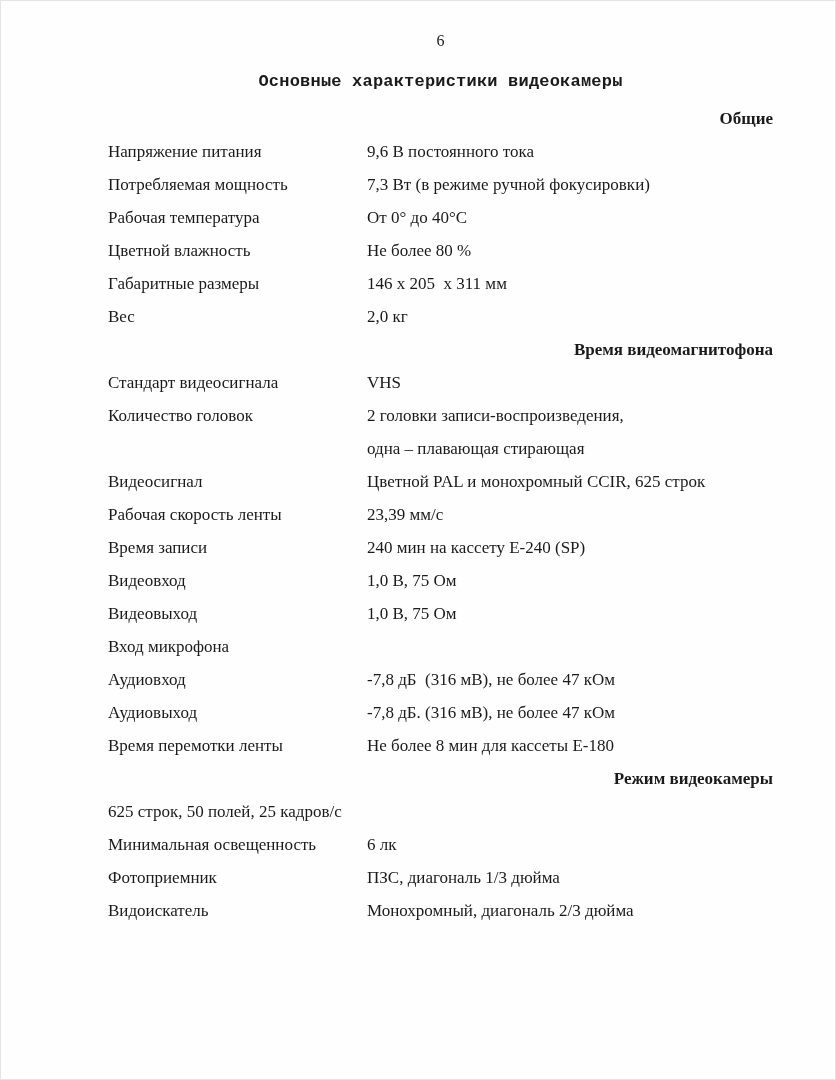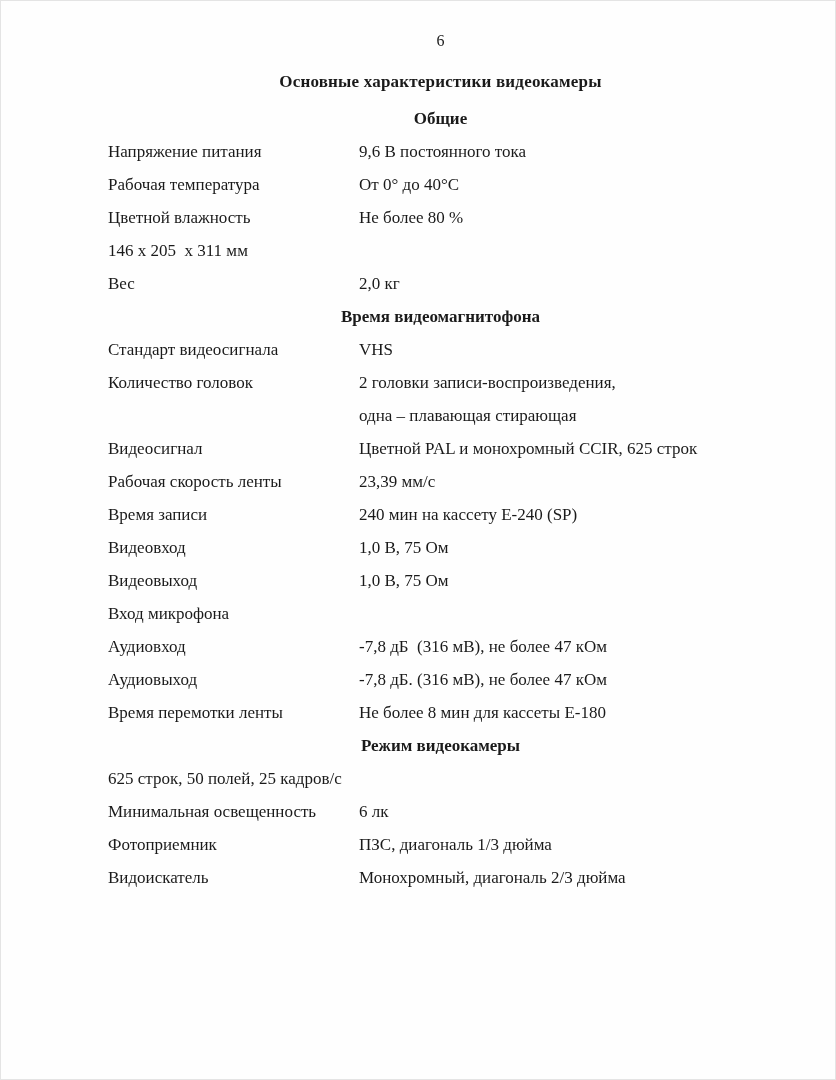--- a/index.html
+++ b/index.html
@@ -20,36 +20,37 @@
   .page-num {
     height: 33px;
     line-height: 24px;
     text-align: center;
     font-size: 16px;
   }
   .doc-title {
     height: 40px;
     line-height: 40px;
     text-align: center;
-    font-family: Liberation Serif, serif;
+    font-family: Liberation Mono, monospace;
     font-weight: 700;
     font-size: 17px;
     letter-spacing: 0.2px;
   }
   .section-heading {
     height: 33px;
     line-height: 33px;
-    text-align: center;
+    text-align: right;
     font-weight: 700;
     font-size: 17px;
   }
   .row {
     display: grid;
     grid-template-columns: 251px 1fr;
     font-size: 17px;
+    gap: 8px;
   }
   .row .label,
   .row .value-line {
     line-height: 33px;
     white-space: pre-wrap;
   }
 </style>
 </head>
 <body>
 
@@ -59,32 +60,39 @@
     <div class="doc-title">Основные характеристики видеокамеры</div>
     <div>
         <div class="section-heading">Общие</div>
         <div class="row">
           <div class="label">Напряжение питания</div>
           <div class="value">
             <div class="value-line">9,6 В постоянного тока</div>
           </div>
         </div>
         <div class="row">
+          <div class="label">Потребляемая мощность</div>
+          <div class="value">
+            <div class="value-line">7,3 Вт (в режиме ручной фокусировки)</div>
+          </div>
+        </div>
+        <div class="row">
           <div class="label">Рабочая температура</div>
           <div class="value">
             <div class="value-line">От 0° до 40°С</div>
           </div>
         </div>
         <div class="row">
           <div class="label">Цветной влажность</div>
           <div class="value">
             <div class="value-line">Не более 80 %</div>
           </div>
         </div>
         <div class="row">
+          <div class="label">Габаритные размеры</div>
           <div class="value">
             <div class="value-line">146 x 205  x 311 мм</div>
           </div>
         </div>
         <div class="row">
           <div class="label">Вес</div>
           <div class="value">
             <div class="value-line">2,0 кг</div>
           </div>
         </div>

